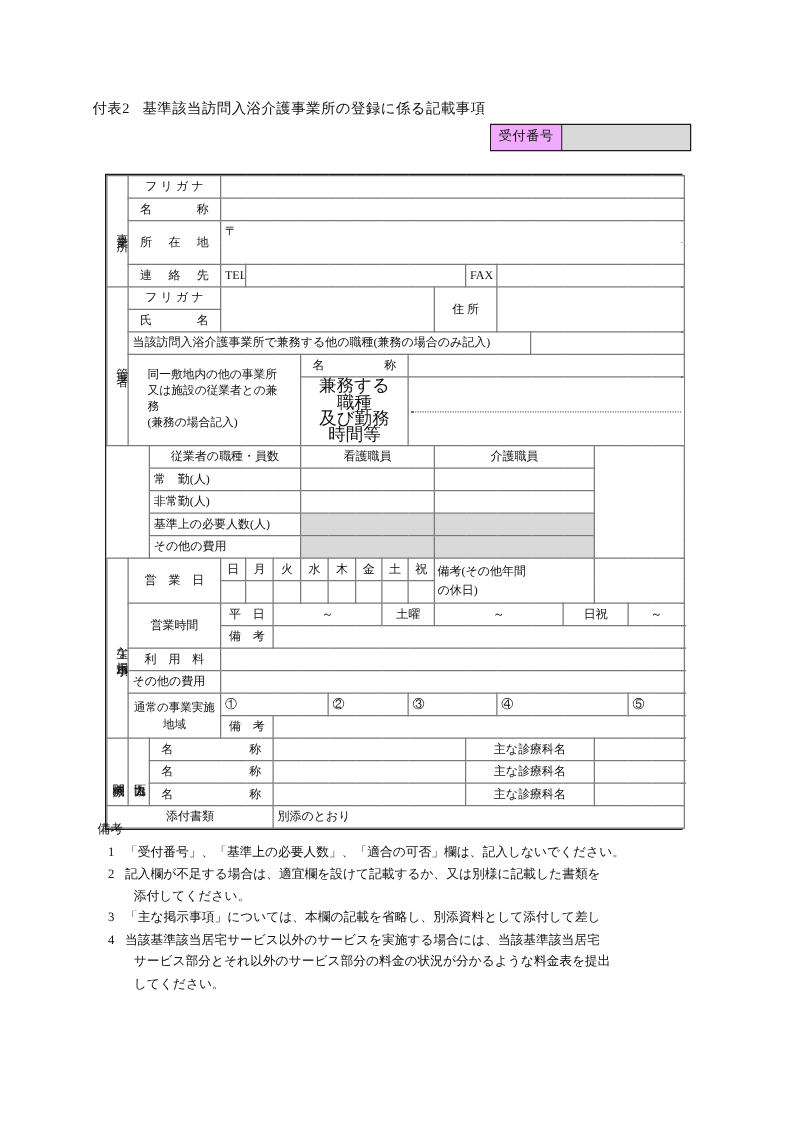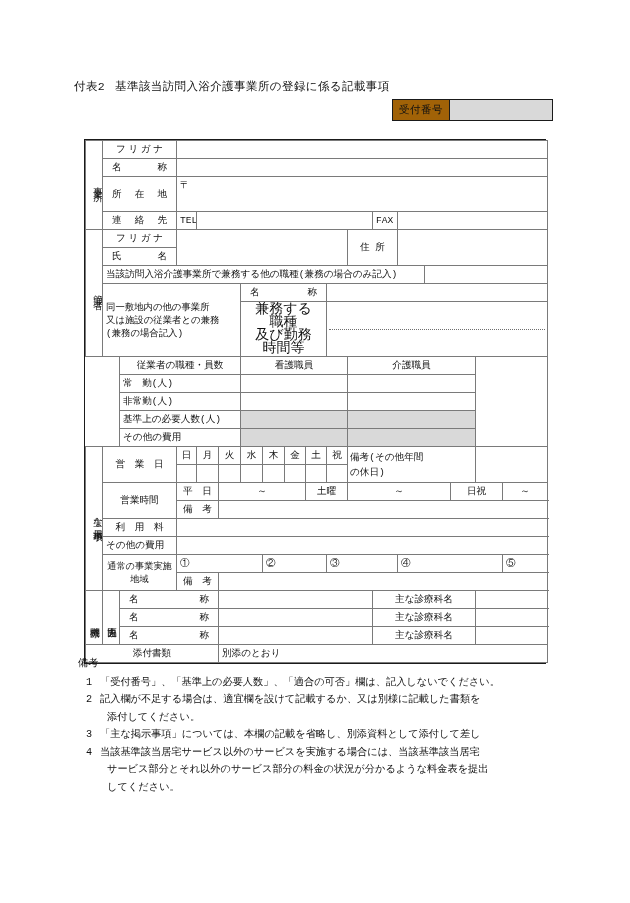--- a/index.html
+++ b/index.html
@@ -3,37 +3,37 @@
 <meta charset="utf-8">
 <style>
   html,body{margin:0;padding:0;}
   body{
     width:630px;height:903px;
     background:#ffffff;
     font-family:"Liberation Serif","DejaVu Serif",serif;
     color:#111111;
     overflow:hidden;
   }
-  .page{position:relative;width:630px;height:903px;font-family:Liberation Mono, monospace;}
+  .page{position:relative;width:630px;height:903px;}
 
   
   .title{
     position:absolute;left:74px;top:79px;
     font-size:11.5px;letter-spacing:.4px;white-space:nowrap;
   }
   .title .tnum{margin-right:10px;}
 
   
   .receipt{
     position:absolute;left:392px;top:99px;
     display:flex;border:1.6px solid #1a1a1a;background:#ffffff;
   }
   .receipt .rlabel{
     width:56px;height:20px;line-height:20px;text-align:center;
-    font-size:10.5px;background:#a16207;border-right:1.6px solid #1a1a1a;
+    font-size:10.5px;background:#f0abfc;border-right:1.6px solid #1a1a1a;
     letter-spacing:.5px;
   }
   .receipt .rbox{width:102px;height:20px;background:#d9d9d9;}
 
   
   .form{
     position:absolute;left:84px;top:139px;width:462px;
     border:1.7px solid #1a1a1a;
     box-sizing:border-box;
     background:#fff;
@@ -208,21 +208,21 @@
                 <span>名</span>
               </div>
         </td>
         <td colspan="8" style="border-top:none;"></td>
       </tr>
       <tr>
         <td colspan="13" class="cellpad">当該訪問入浴介護事業所で兼務する他の職種(兼務の場合のみ記入)</td>
         <td colspan="5"></td>
       </tr>
       <tr>
-        <td colspan="5" rowspan="2" style="line-height:13px;padding:1px 3px;font-size:9.4px;">
+        <td colspan="5" rowspan="2" style="line-height:13px;padding:1px 15px;font-size:9.4px;">
           <div>同一敷地内の他の事業所</div>
           <div>又は施設の従業者との兼務</div>
           <div>(兼務の場合記入)</div>
         </td>
         <td colspan="4">
           <div class="j">
                 <span>名</span>
                 <span>称</span>
               </div>
         </td>

